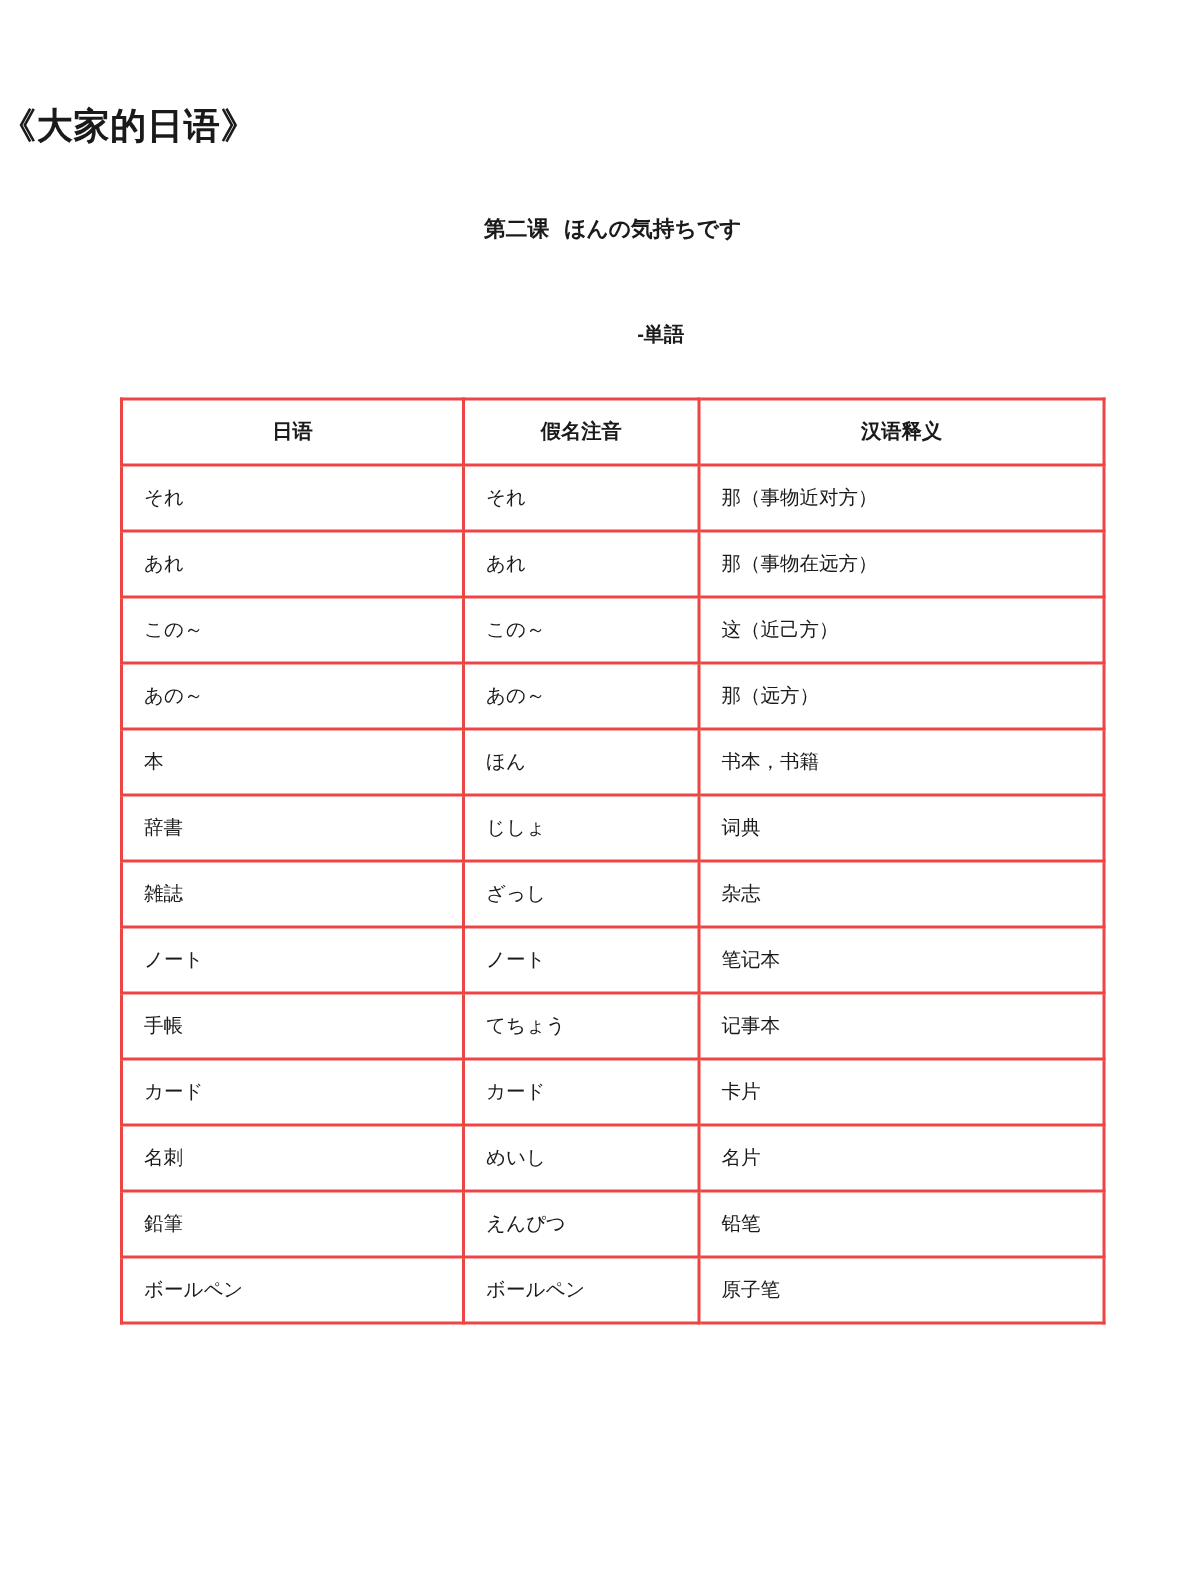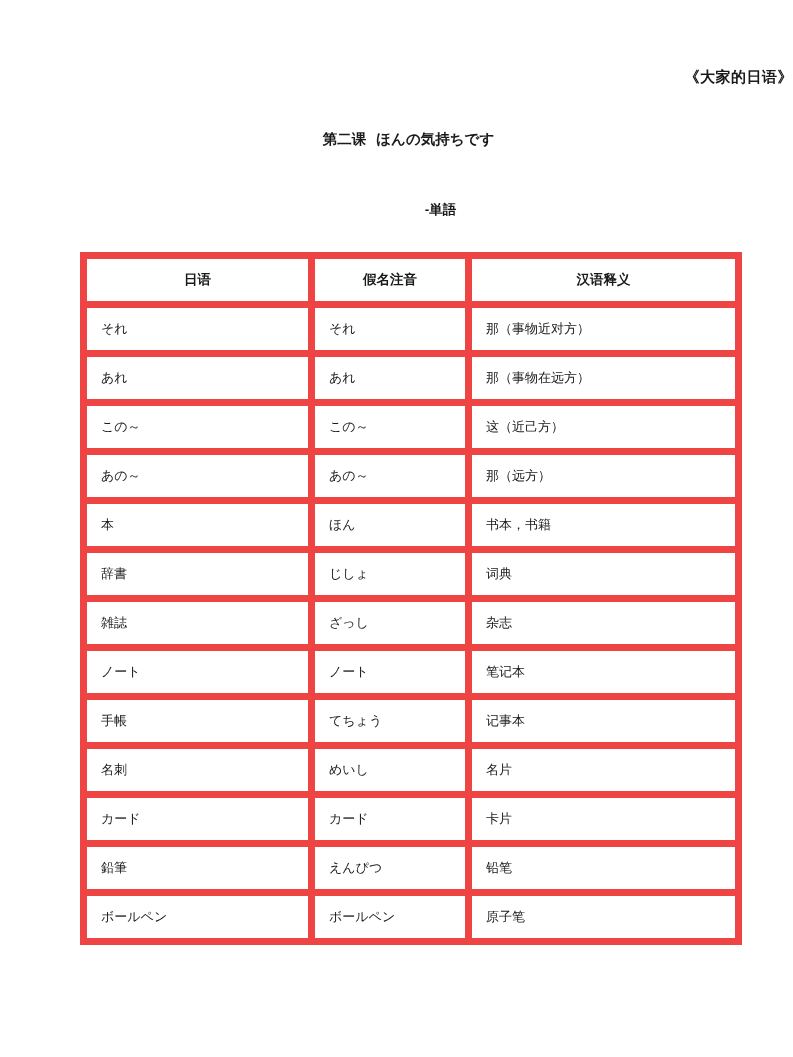--- a/index.html
+++ b/index.html
@@ -15,22 +15,22 @@
     -webkit-font-smoothing: antialiased;
   }
   .page {
     width: 793px;
     height: 1057px;
     box-sizing: border-box;
     padding: 0;
     position: relative;
   }
   .doc-title {
-    text-align: right;
-    font-size: 15px;
+    text-align: left;
+    font-size: 24px;
     font-weight: bold;
     letter-spacing: 0.5px;
     margin: 0;
     padding-top: 68px;
   }
   .lesson-line {
     text-align: center;
     font-size: 14.5px;
     font-weight: bold;
     margin: 0;
@@ -50,21 +50,21 @@
   }
   table.vocab {
     border-collapse: collapse;
     margin-top: 33px;
     margin-left: 80px;
     width: 655px;
     table-layout: fixed;
   }
   table.vocab th,
   table.vocab td {
-    border: 7px solid #ef4444;
+    border: 2px solid #ef4444;
     font-size: 13px;
     font-weight: normal;
     height: 42px;
     padding: 0 14px;
     vertical-align: middle;
     line-height: 1.3;
   }
   table.vocab th {
     text-align: center;
     font-weight: bold;
@@ -143,28 +143,28 @@
         <td>ノート</td>
         <td>ノート</td>
         <td>笔记本</td>
       </tr>
       <tr>
         <td>手帳</td>
         <td>てちょう</td>
         <td>记事本</td>
       </tr>
       <tr>
+        <td>カード</td>
+        <td>カード</td>
+        <td>卡片</td>
+      </tr>
+      <tr>
         <td>名刺</td>
         <td>めいし</td>
         <td>名片</td>
-      </tr>
-      <tr>
-        <td>カード</td>
-        <td>カード</td>
-        <td>卡片</td>
       </tr>
       <tr>
         <td>鉛筆</td>
         <td>えんぴつ</td>
         <td>铅笔</td>
       </tr>
       <tr>
         <td>ボールペン</td>
         <td>ボールペン</td>
         <td>原子笔</td>

